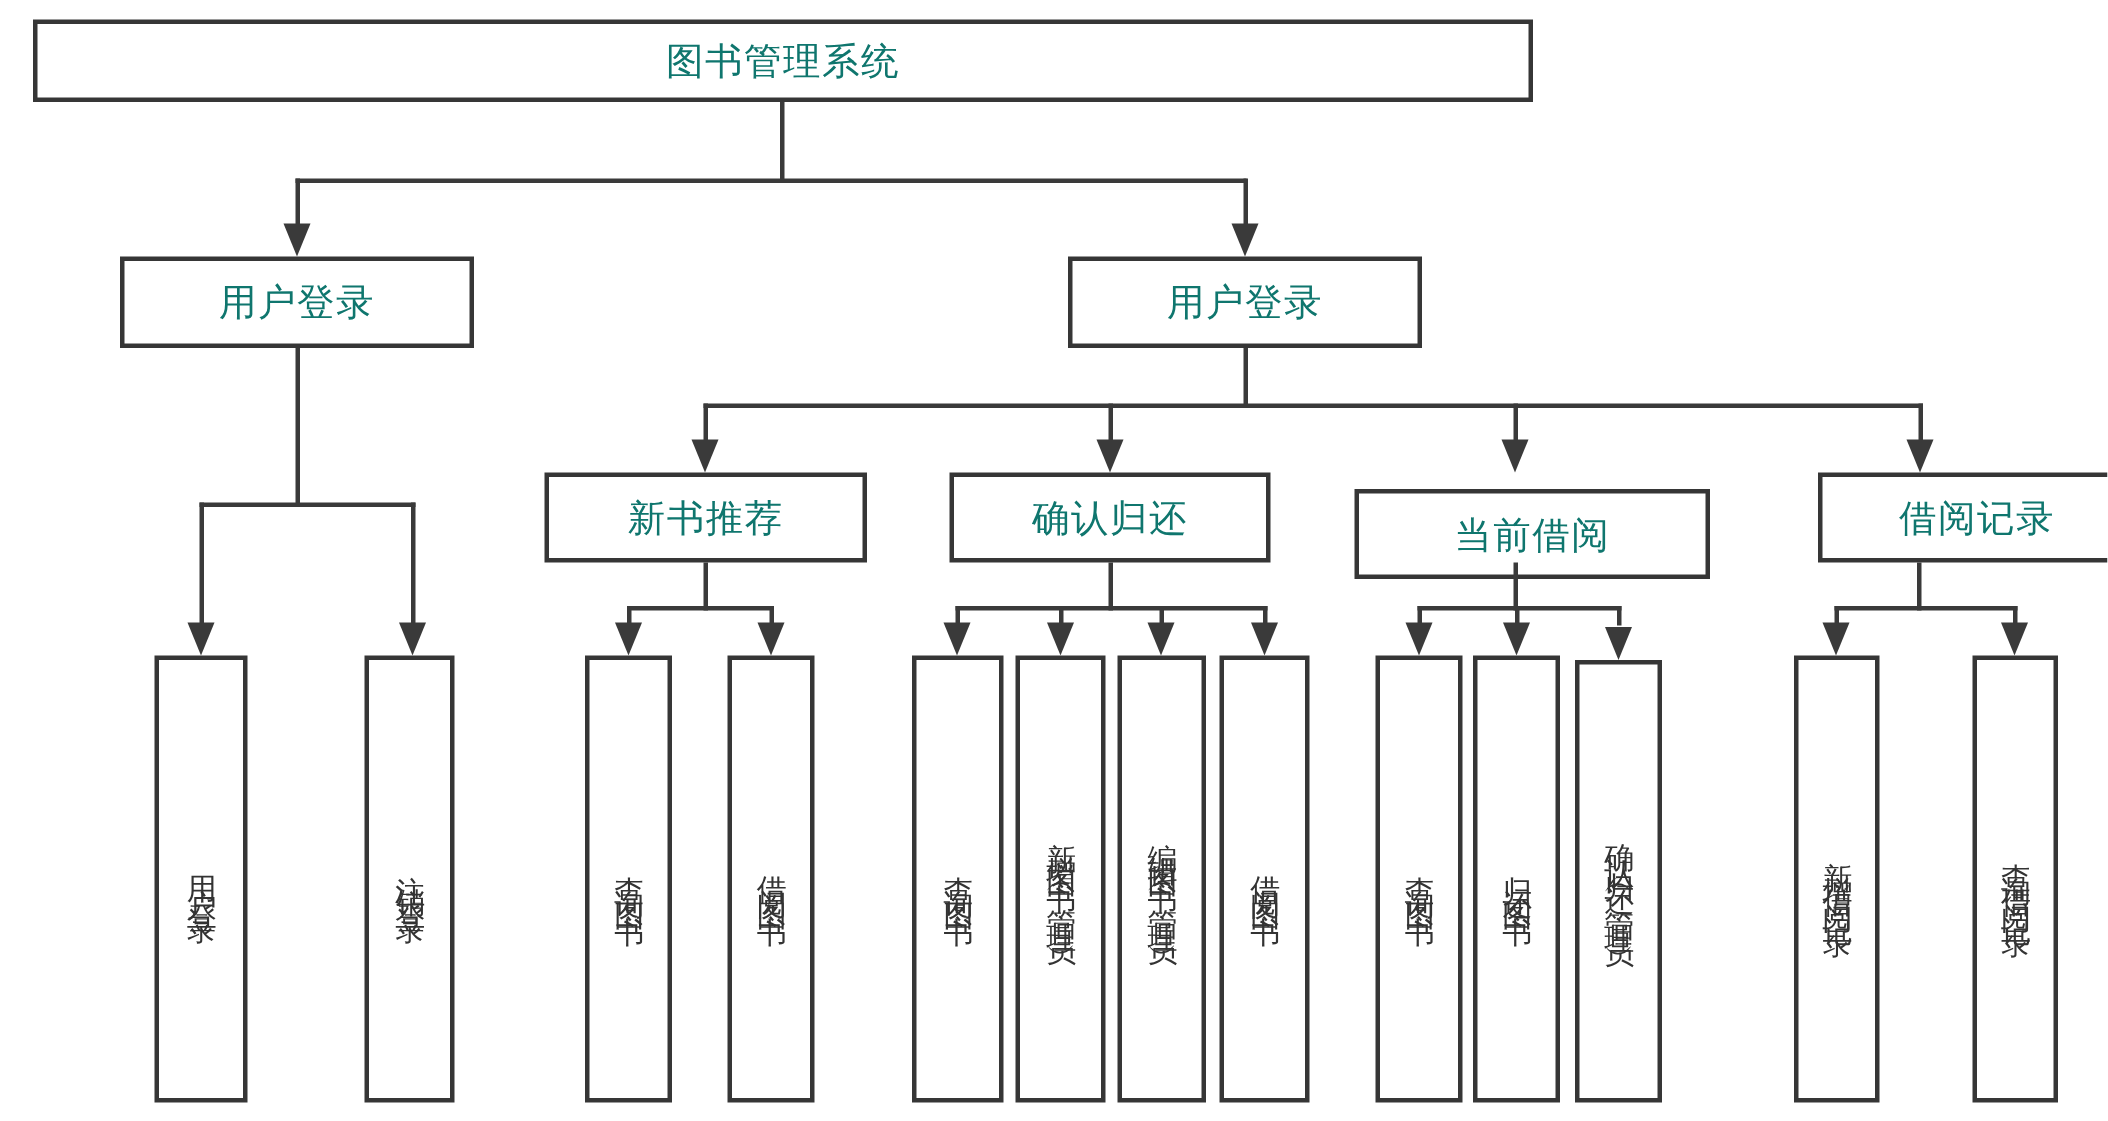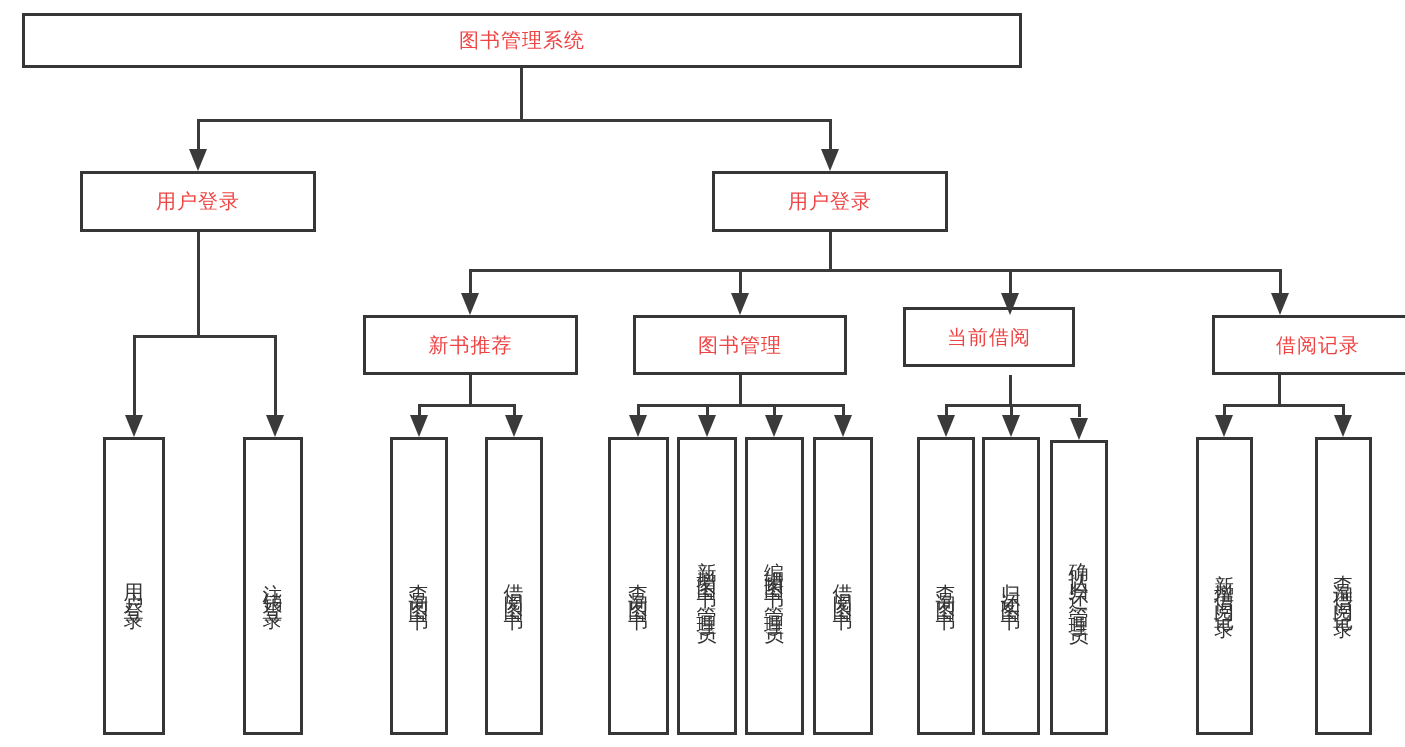--- a/index.html
+++ b/index.html
@@ -14,22 +14,22 @@
   .node {
     position: absolute;
     background: #ffffff;
     border: 3px solid #363636;
     box-sizing: border-box;
     display: flex;
     align-items: center;
     justify-content: center;
   }
   .lbl {
-    font-size: 20px;
-    color: #ef4444;
+    font-size: 25px;
+    color: #0f766e;
     letter-spacing: 1px;
     white-space: nowrap;
   }
   .vlbl {
     writing-mode: vertical-rl;
     text-orientation: mixed;
     font-size: 20px;
     color: #333333;
     letter-spacing: 9px;
     line-height: 1;
@@ -68,24 +68,24 @@
 
   <div class="node" style="left:712px; top:171px; width:236px; height:61px;">
     <span class="lbl">用户登录</span>
   </div>
 
   <div class="node" style="left:363px; top:315px; width:215px; height:60px;align-items:center;">
     <span class="lbl">新书推荐</span>
   </div>
 
   <div class="node" style="left:633px; top:315px; width:214px; height:60px;">
-    <span class="lbl">图书管理</span>
-  </div>
-
-  <div class="node" style="left:903px; top:307px; width:172px; height:60px;justify-content:center;">
+    <span class="lbl">确认归还</span>
+  </div>
+
+  <div class="node" style="left:903px; top:326px; width:237px; height:60px;justify-content:center;">
     <span class="lbl">当前借阅</span>
   </div>
 
   <div class="node" style="left:1173px; top:315px; width:212px; height:60px;margin-left:39px;">
     <span class="lbl">借阅记录</span>
   </div>
 
   <div class="node" style="left:103px; top:437px; width:62px; height:298px;">
     <span class="vlbl">用户登录</span>
   </div>

